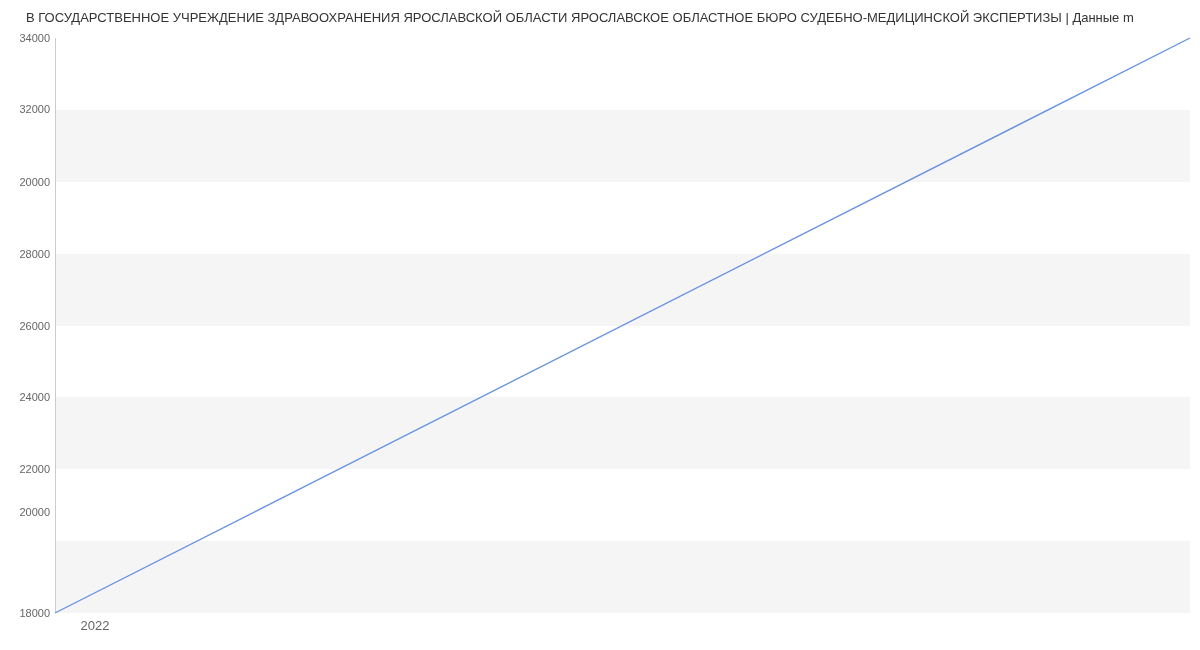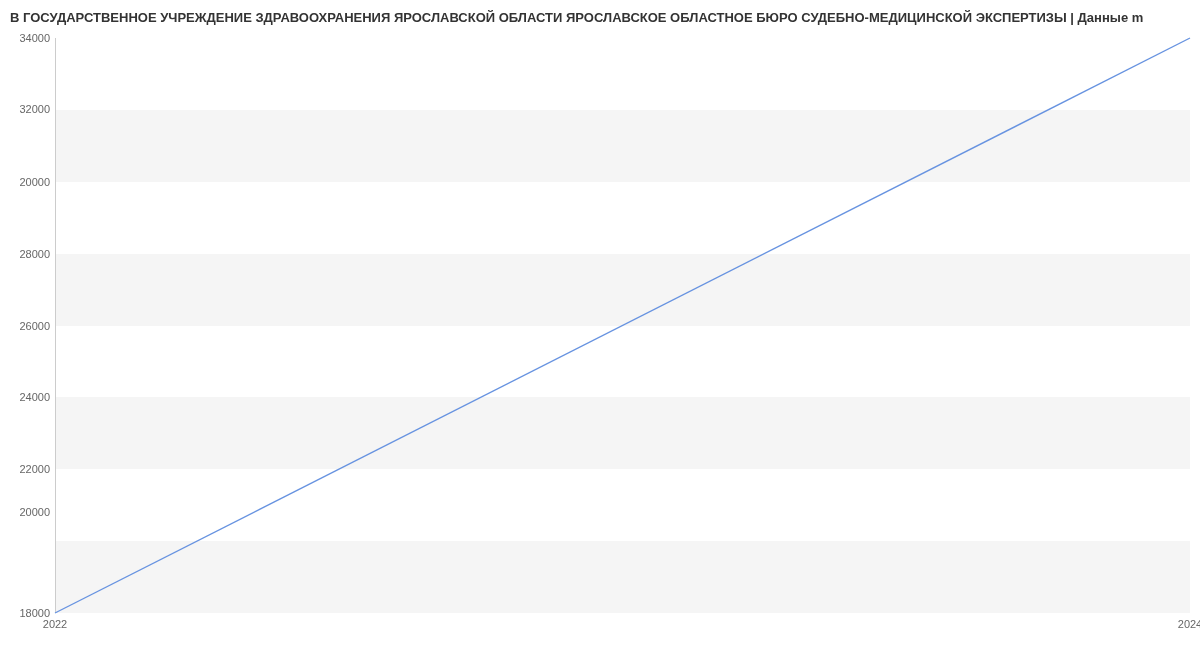--- a/index.html
+++ b/index.html
@@ -1,22 +1,22 @@
 <!DOCTYPE html>
 <html><head>
   <meta charset="utf-8">
   <style>
     * { margin: 0; padding: 0; box-sizing: border-box; }
     html, body { width: 1200px; height: 650px; font-family: -apple-system, BlinkMacSystemFont, "Segoe UI", Arial, sans-serif; background: #fff; overflow: hidden; }
-    .title { font-size: 13px; color: #333; padding: 10px 10px 0 10px; white-space: nowrap; overflow: hidden; font-weight: bold; }
+    .title { font-size: 13px; color: #333; padding: 10px 10px 0 26px; white-space: nowrap; overflow: hidden; }
     .chart-area { position: absolute; left: 55px; top: 38px; width: 1135px; height: 575px; }
     .plot-rect { position: absolute; left: 0; top: 0; width: 100%; height: 100%; border-left: 1px solid #ccc; border-bottom: 1px solid #ccc; }
     .band { position: absolute; left: 0; width: 100%; background: #f5f5f5; }
     .y-tick-label { position: absolute; right: 1150px; width: 54px; text-align: right; font-size: 11px; color: #666; transform: translateY(-50%); }
-    .x-tick-label { position: absolute; top: 618px; font-size: 11px; color: #666; transform: translateX(-50%); }
+    .x-tick-label { position: absolute; top: 618px; font-size: 13px; color: #666; transform: translateX(-50%); margin-left: 40px; }
     .line-svg { position: absolute; left: 0; top: 0; width: 100%; height: 100%; overflow: visible; }
     .line-path { fill: none; stroke: #6793e0; stroke-width: 1.4; }
   </style>
 </head>
 <body>
 
 <div class="title">В ГОСУДАРСТВЕННОЕ УЧРЕЖДЕНИЕ ЗДРАВООХРАНЕНИЯ ЯРОСЛАВСКОЙ ОБЛАСТИ ЯРОСЛАВСКОЕ ОБЛАСТНОЕ БЮРО СУДЕБНО-МЕДИЦИНСКОЙ ЭКСПЕРТИЗЫ | Данные m</div>
 
 <div class="chart-area">
   <div class="plot-rect" id="plot-bg">

